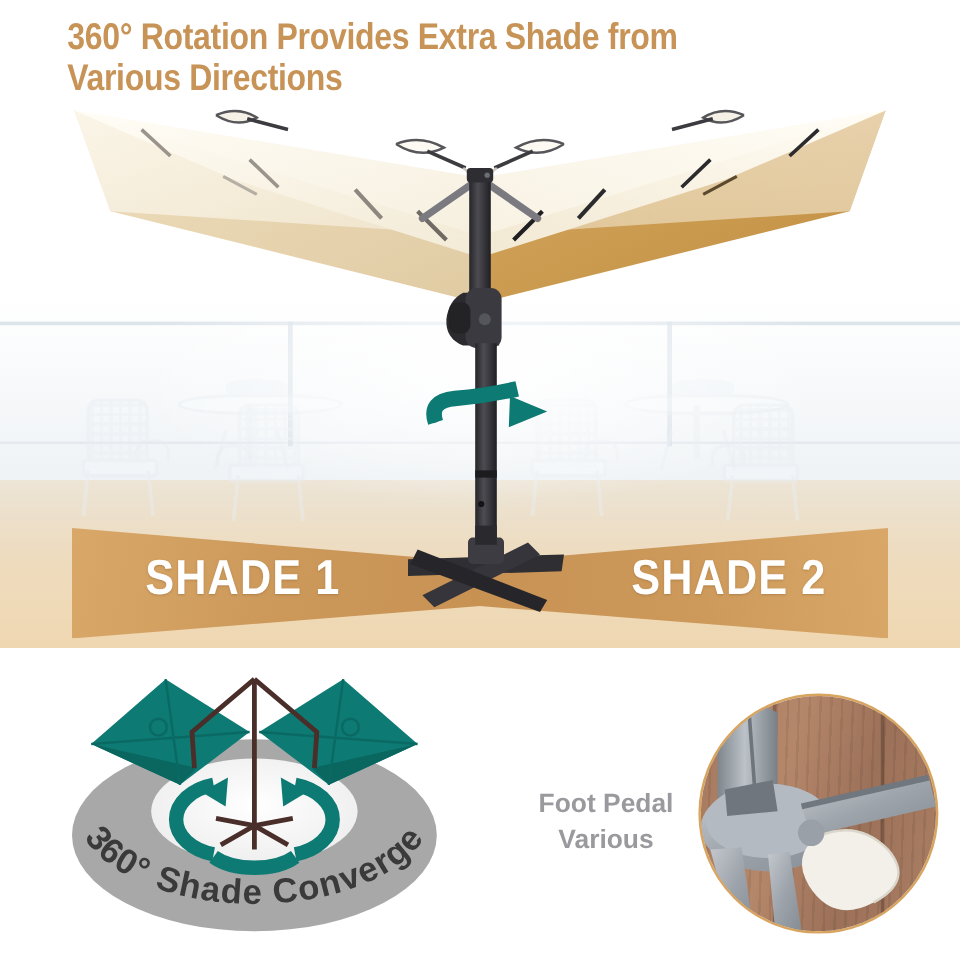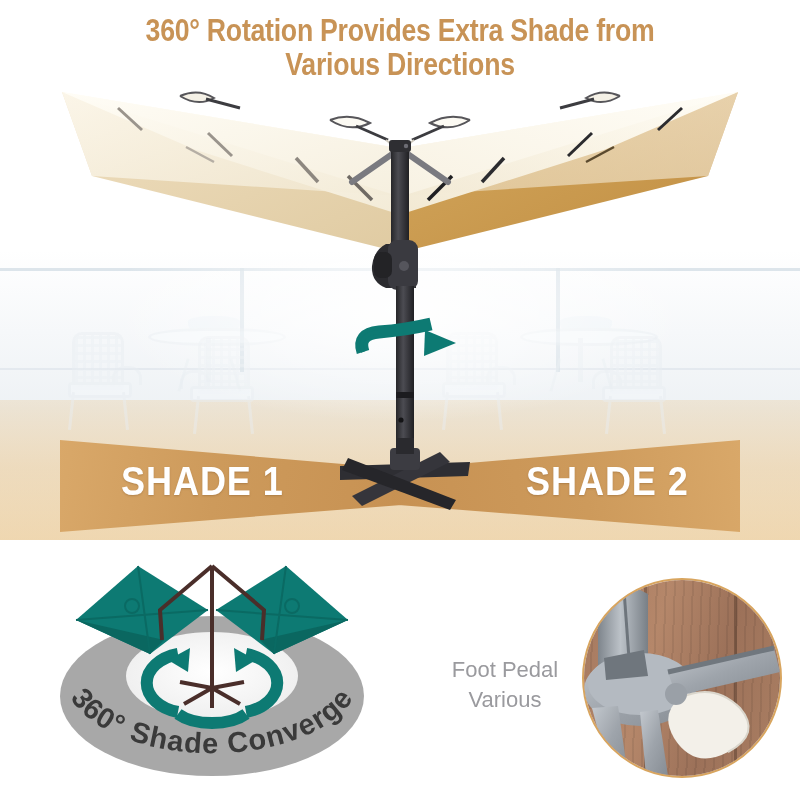--- a/index.html
+++ b/index.html
@@ -1,20 +1,20 @@
 <!DOCTYPE html>
 <html><head>
 <meta charset="utf-8">
 <style>
   html,body{margin:0;padding:0;background:#fff;}
   body{font-family:"Liberation Sans",sans-serif;}
   #stage{position:relative;width:800px;height:800px;overflow:hidden;background:#ffffff;}
 
   
-  .title-block{position:absolute;left:0;top:14px;width:800px;text-align:center;z-index:40;pointer-events:none;}
+  .title-block{position:absolute;left:0;top:14px;width:800px;text-align:left;z-index:40;pointer-events:none;}
   .title-line{
     font-family:"Liberation Sans Narrow","Liberation Sans",sans-serif;
     font-weight:bold;font-size:31px;line-height:34px;letter-spacing:-0.3px;
     color:#C89356;
     transform:scaleX(0.86);transform-origin:center;
     white-space:nowrap;
   }
 
   
   .scene{position:absolute;left:0;top:250px;width:800px;height:290px;overflow:hidden;}
@@ -64,21 +64,21 @@
   .label-right{left:515px;top:458px;}
 
   
   .umbrella{position:absolute;left:0;top:0;width:800px;height:560px;z-index:30;}
 
   
   .converge{position:absolute;left:32px;top:548px;width:360px;height:240px;z-index:35;}
 
   
   .pedal-text{position:absolute;left:420px;top:655px;width:170px;z-index:35;
-    text-align:center;color:#9a9a9e;font-size:22px;line-height:30px;font-weight:400;}
+    text-align:center;color:#9a9a9e;font-size:22px;line-height:30px;font-weight:700;}
   .pedal-photo{position:absolute;left:582px;top:578px;width:196px;height:196px;z-index:34;
     border-radius:50%;overflow:hidden;border:2px solid #d8a55f;}
   .deck{position:absolute;inset:0;
     background:
       repeating-linear-gradient(92deg, rgba(0,0,0,.07) 0 2px, rgba(0,0,0,0) 2px 9px),
       linear-gradient(105deg,#a4785f 0%,#b5876a 35%,#9c7159 65%,#ab7f63 100%);}
   .deck-gap{position:absolute;background:rgba(60,40,30,.35);}
 </style>
 </head>
 <body>

